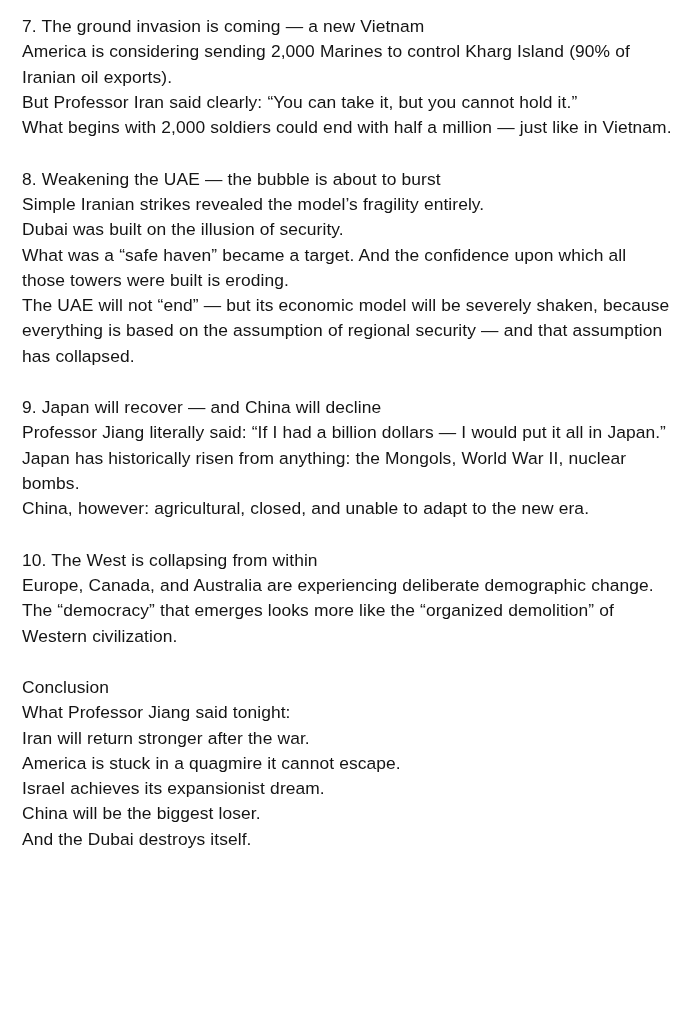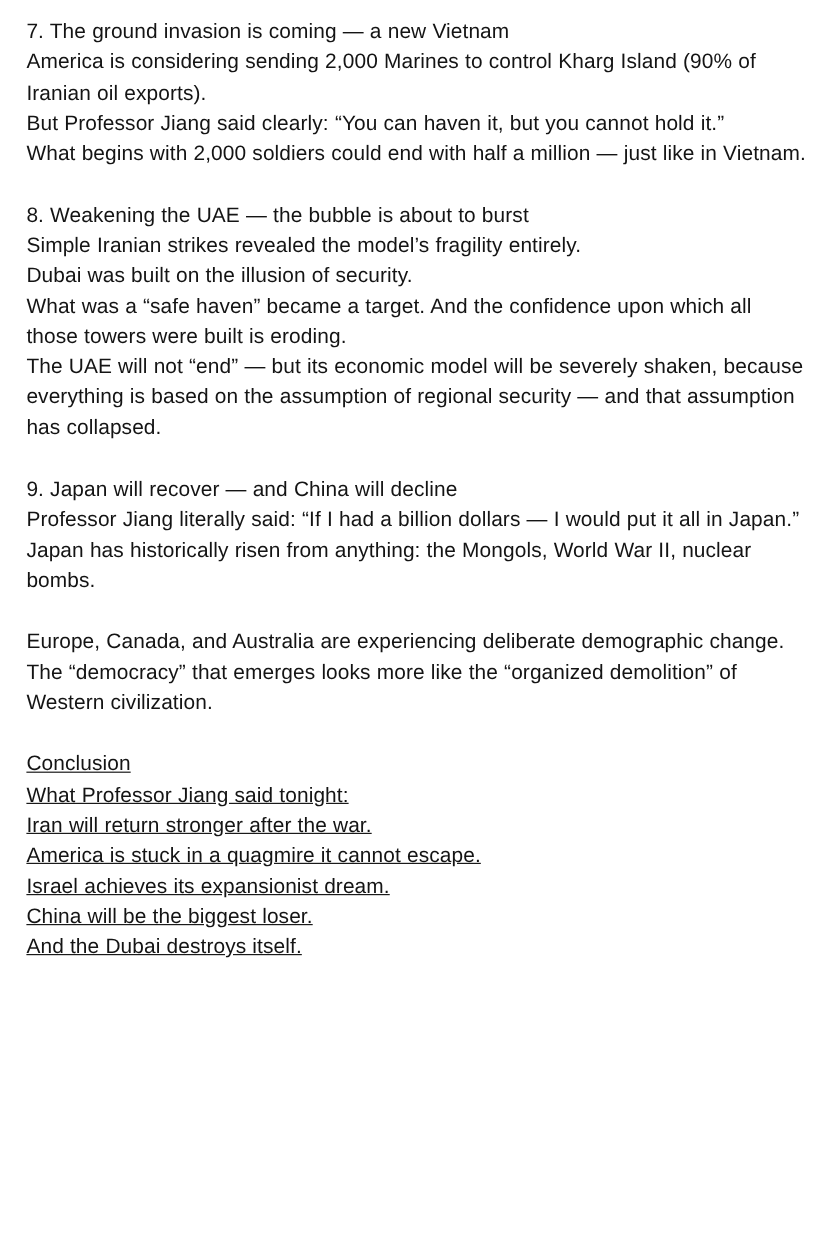--- a/index.html
+++ b/index.html
@@ -18,57 +18,58 @@
     min-height: 1032px;
     box-sizing: border-box;
     padding: 14px 22px 10px 22px;
     background: #ffffff;
   }
   .block {
     margin: 0 0 26px 0;
   }
   .block:last-child {
     margin-bottom: 0;
-    text-decoration: underline;
   }
   .line {
     font-size: 17.4px;
     line-height: 1.455;
     letter-spacing: 0.005em;
     color: #141414;
     word-spacing: 0.01em;
   }
 </style>
 </head>
 <body>
 
 <div class="page">
 
   <div class="block">
     <div class="line">7. The ground invasion is coming — a new Vietnam</div>
     <div class="line">America is considering sending 2,000 Marines to control Kharg Island (90% of Iranian oil exports).</div>
-    <div class="line">But Professor Jiang said clearly: “You can haven it, but you cannot hold it.”</div>
+    <div class="line">But Professor Iran said clearly: “You can take it, but you cannot hold it.”</div>
     <div class="line">What begins with 2,000 soldiers could end with half a million — just like in Vietnam.</div>
   </div>
 
   <div class="block">
     <div class="line">8. Weakening the UAE — the bubble is about to burst</div>
     <div class="line">Simple Iranian strikes revealed the model’s fragility entirely.</div>
     <div class="line">Dubai was built on the illusion of security.</div>
     <div class="line">What was a “safe haven” became a target. And the confidence upon which all those towers were built is eroding.</div>
     <div class="line">The UAE will not “end” — but its economic model will be severely shaken, because everything is based on the assumption of regional security — and that assumption has collapsed.</div>
   </div>
 
   <div class="block">
     <div class="line">9. Japan will recover — and China will decline</div>
     <div class="line">Professor Jiang literally said: “If I had a billion dollars — I would put it all in Japan.”</div>
     <div class="line">Japan has historically risen from anything: the Mongols, World War II, nuclear bombs.</div>
+    <div class="line">China, however: agricultural, closed, and unable to adapt to the new era.</div>
   </div>
 
   <div class="block">
+    <div class="line">10. The West is collapsing from within</div>
     <div class="line">Europe, Canada, and Australia are experiencing deliberate demographic change.</div>
     <div class="line">The “democracy” that emerges looks more like the “organized demolition” of Western civilization.</div>
   </div>
 
   <div class="block">
     <div class="line">Conclusion</div>
     <div class="line">What Professor Jiang said tonight:</div>
     <div class="line">Iran will return stronger after the war.</div>
     <div class="line">America is stuck in a quagmire it cannot escape.</div>
     <div class="line">Israel achieves its expansionist dream.</div>

